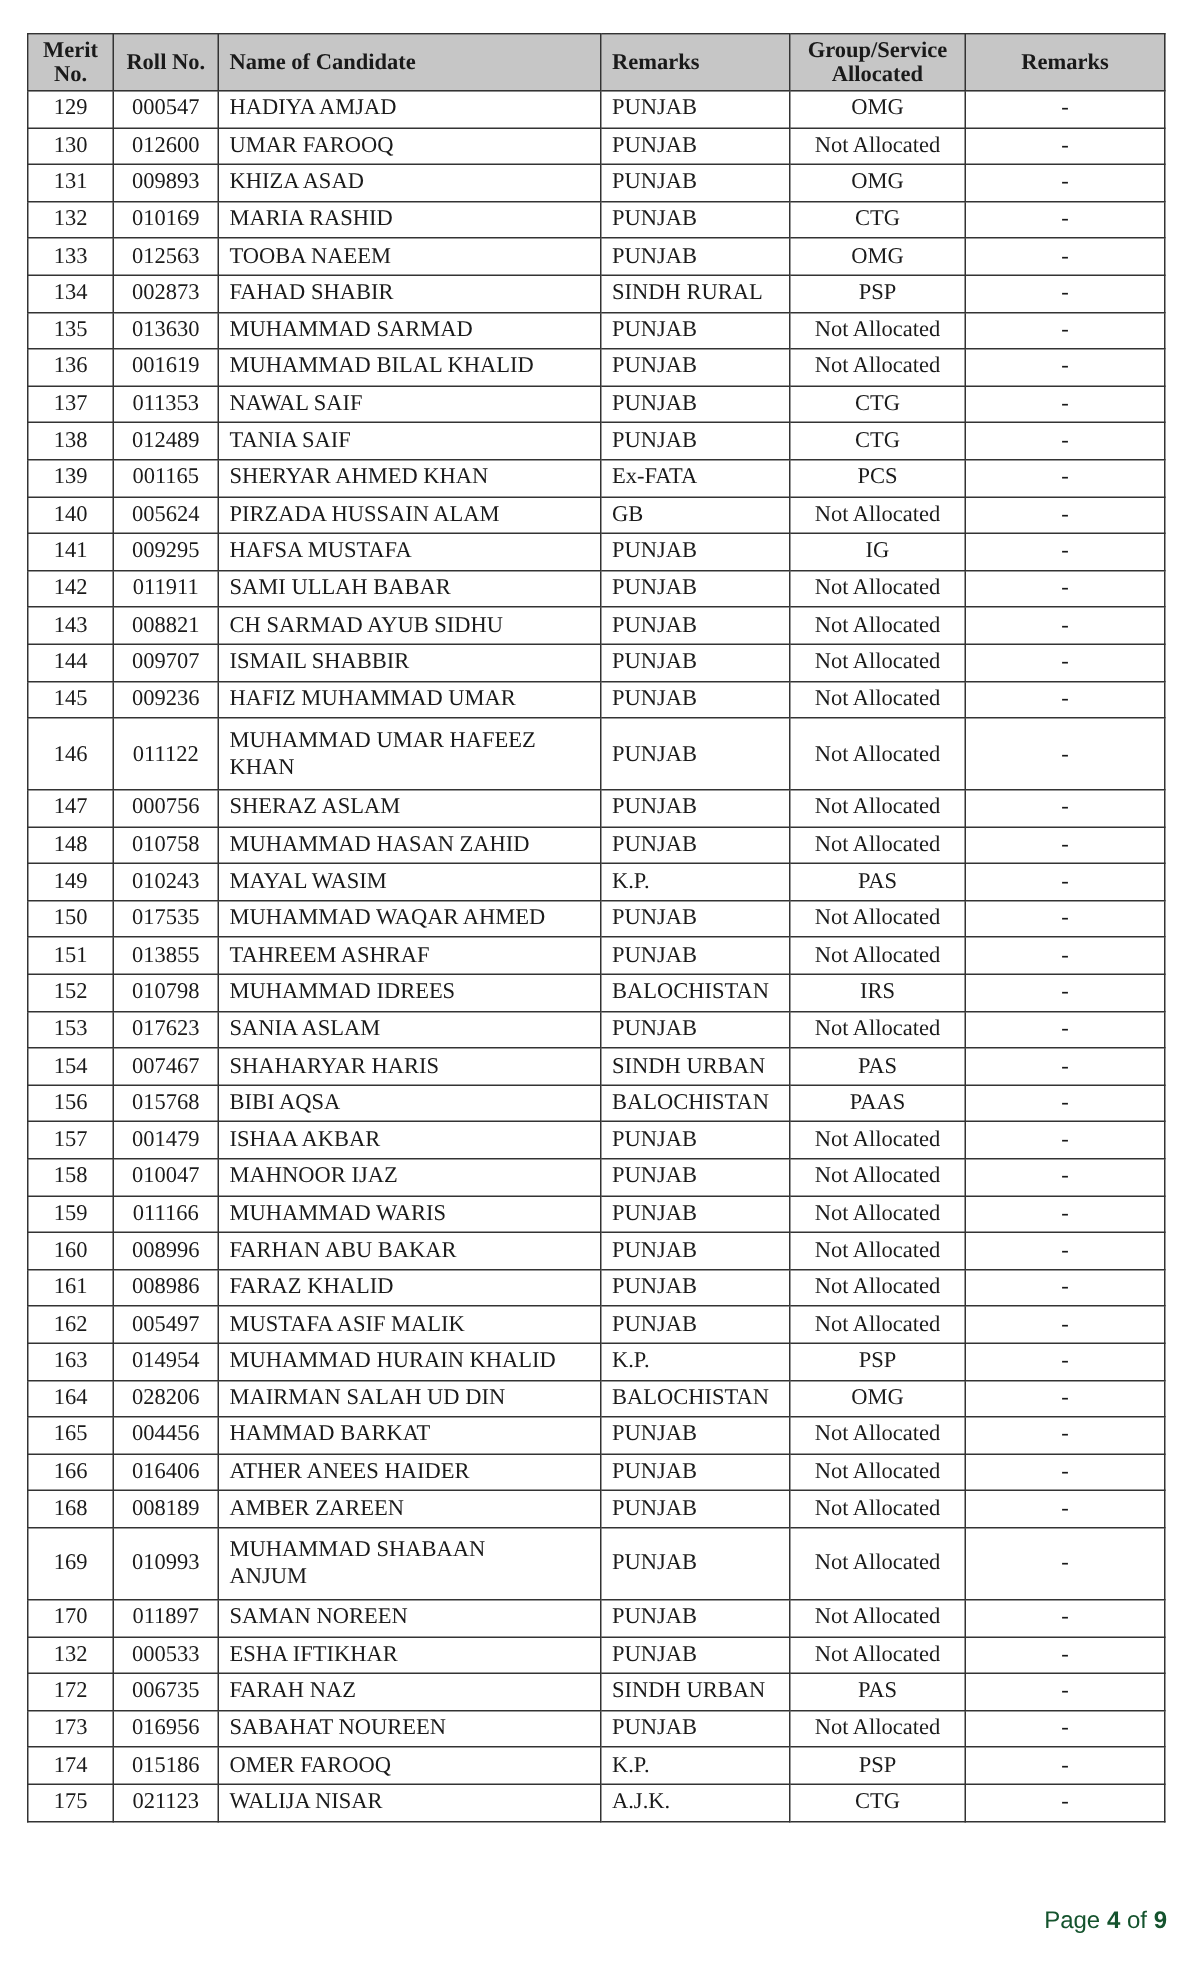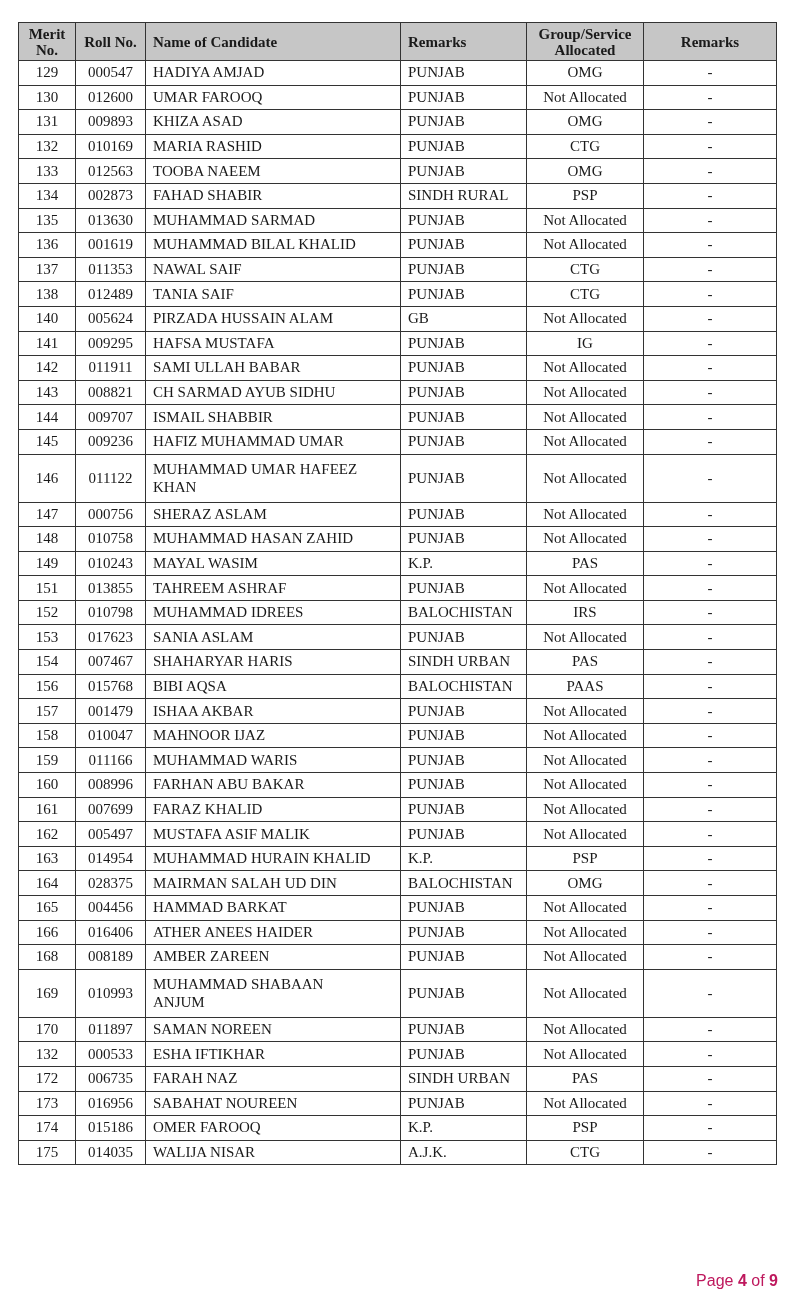--- a/index.html
+++ b/index.html
@@ -31,21 +31,21 @@
   .l { text-align: left; }
   col.c1 { width: 57px; }
   col.c2 { width: 70px; }
   col.c3 { width: 255px; }
   col.c4 { width: 126px; }
   col.c5 { width: 117px; }
   col.c6 { width: 133px; }
   .footer {
     position: absolute; right: 22px; top: 1272px;
     font-family: "Liberation Sans", "DejaVu Sans", sans-serif;
-    font-size: 16px; color: #be185d;
+    font-size: 16px; color: #14532d;
   }
   .footer b { font-weight: bold; }
 </style>
 </head>
 <body>
 
 <div class="page">
   <table class="merit">
     <colgroup>
       <col class="c1">
@@ -140,20 +140,28 @@
         </tr>
         <tr>
           <td class="c">138</td>
           <td class="c">012489</td>
           <td class="l">TANIA SAIF</td>
           <td class="l">PUNJAB</td>
           <td class="c">CTG</td>
           <td class="c">-</td>
         </tr>
         <tr>
+          <td class="c">139</td>
+          <td class="c">001165</td>
+          <td class="l">SHERYAR AHMED KHAN</td>
+          <td class="l">Ex-FATA</td>
+          <td class="c">PCS</td>
+          <td class="c">-</td>
+        </tr>
+        <tr>
           <td class="c">140</td>
           <td class="c">005624</td>
           <td class="l">PIRZADA HUSSAIN ALAM</td>
           <td class="l">GB</td>
           <td class="c">Not Allocated</td>
           <td class="c">-</td>
         </tr>
         <tr>
           <td class="c">141</td>
           <td class="c">009295</td>
@@ -220,20 +228,28 @@
         </tr>
         <tr>
           <td class="c">149</td>
           <td class="c">010243</td>
           <td class="l">MAYAL WASIM</td>
           <td class="l">K.P.</td>
           <td class="c">PAS</td>
           <td class="c">-</td>
         </tr>
         <tr>
+          <td class="c">150</td>
+          <td class="c">017535</td>
+          <td class="l">MUHAMMAD WAQAR AHMED</td>
+          <td class="l">PUNJAB</td>
+          <td class="c">Not Allocated</td>
+          <td class="c">-</td>
+        </tr>
+        <tr>
           <td class="c">151</td>
           <td class="c">013855</td>
           <td class="l">TAHREEM ASHRAF</td>
           <td class="l">PUNJAB</td>
           <td class="c">Not Allocated</td>
           <td class="c">-</td>
         </tr>
         <tr>
           <td class="c">152</td>
           <td class="c">010798</td>
@@ -293,21 +309,21 @@
         <tr>
           <td class="c">160</td>
           <td class="c">008996</td>
           <td class="l">FARHAN ABU BAKAR</td>
           <td class="l">PUNJAB</td>
           <td class="c">Not Allocated</td>
           <td class="c">-</td>
         </tr>
         <tr>
           <td class="c">161</td>
-          <td class="c">007699</td>
+          <td class="c">008986</td>
           <td class="l">FARAZ KHALID</td>
           <td class="l">PUNJAB</td>
           <td class="c">Not Allocated</td>
           <td class="c">-</td>
         </tr>
         <tr>
           <td class="c">162</td>
           <td class="c">005497</td>
           <td class="l">MUSTAFA ASIF MALIK</td>
           <td class="l">PUNJAB</td>
@@ -317,21 +333,21 @@
         <tr>
           <td class="c">163</td>
           <td class="c">014954</td>
           <td class="l">MUHAMMAD HURAIN KHALID</td>
           <td class="l">K.P.</td>
           <td class="c">PSP</td>
           <td class="c">-</td>
         </tr>
         <tr>
           <td class="c">164</td>
-          <td class="c">028375</td>
+          <td class="c">028206</td>
           <td class="l">MAIRMAN SALAH UD DIN</td>
           <td class="l">BALOCHISTAN</td>
           <td class="c">OMG</td>
           <td class="c">-</td>
         </tr>
         <tr>
           <td class="c">165</td>
           <td class="c">004456</td>
           <td class="l">HAMMAD BARKAT</td>
           <td class="l">PUNJAB</td>
@@ -397,21 +413,21 @@
         <tr>
           <td class="c">174</td>
           <td class="c">015186</td>
           <td class="l">OMER FAROOQ</td>
           <td class="l">K.P.</td>
           <td class="c">PSP</td>
           <td class="c">-</td>
         </tr>
         <tr>
           <td class="c">175</td>
-          <td class="c">014035</td>
+          <td class="c">021123</td>
           <td class="l">WALIJA NISAR</td>
           <td class="l">A.J.K.</td>
           <td class="c">CTG</td>
           <td class="c">-</td>
         </tr>
       </tbody>
   </table>
 
   <div class="footer">
     <span>Page</span>

